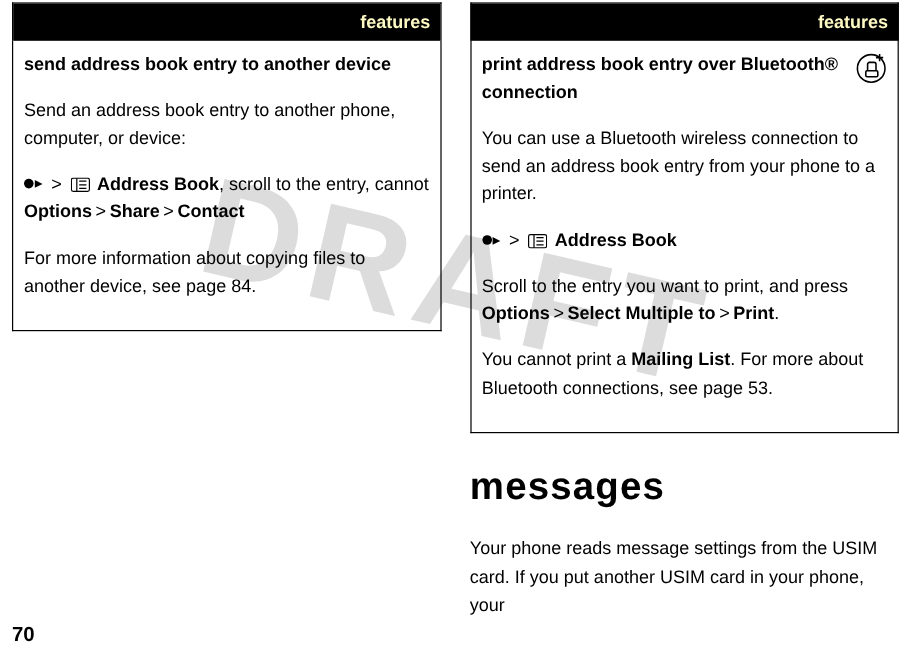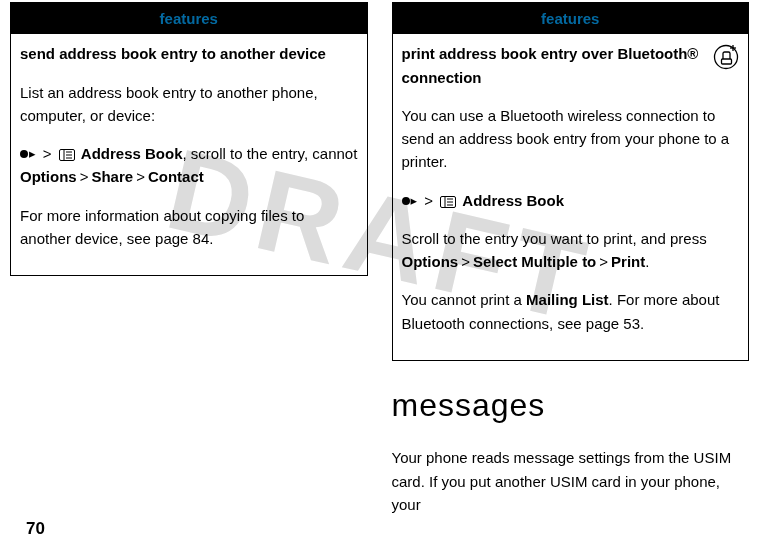--- a/index.html
+++ b/index.html
@@ -39,22 +39,22 @@
     font-size: 15px;
     line-height: 1.55;
   }
   table.feat {
     width: 100%;
     border-collapse: collapse;
     border: 1px solid #000;
   }
   table.feat th {
     background: #000;
-    color: #0369a1;
-    text-align: center;
+    color: #fef9c3;
+    text-align: right;
     font-weight: 700;
     font-size: 15px;
     padding: 4px 8px;
   }
   table.feat td {
     padding: 8px 9px 10px;
     vertical-align: top;
     font-size: 15px;
     line-height: 1.55;
     margin-left: 36px;
@@ -87,27 +87,27 @@
     margin-right: 2px;
   }
   .abicon svg { display: block; }
   .bticon {
     float: right;
     margin-left: 6px;
     margin-top: 2px;
   }
   h1.section {
     font-size: 32px;
-    font-weight: 400;
+    font-weight: 700;
     letter-spacing: 1px;
     margin: 20px 0 16px 0;
   }
   .footer {
     position: absolute;
-    left: 26px;
+    left: 10px;
     bottom: 8px;
     display: flex;
     align-items: baseline;
     z-index: 1;
   }
   .pagenum { font-weight: 700; font-size: 17px; }
   .footertext { font-size: 15px; }
 </style>
 </head>
 <body>
@@ -118,21 +118,21 @@
 
   <div class="col">
     <table class="feat">
       <tbody>
           <tr>
             <th>features</th>
           </tr>
       <tr>
             <td>
         <div class="row-title">send address book entry to another device</div>
-        <p>List an address book entry to another phone, computer, or device:</p>
+        <p>Send an address book entry to another phone, computer, or device:</p>
         <p>
           <span class="dot"></span><span class="hair">▸</span>
           <span class="gt">&gt;</span>
           <span class="abicon">
             <svg width="16" height="12" viewBox="0 0 16 12">
                     <rect x="0.5" y="0.5" width="15" height="11" rx="1.5" fill="none" stroke="#000"></rect>
                     <line x1="5" y1="0.5" x2="5" y2="11.5" stroke="#000"></line>
                     <line x1="7" y1="3" x2="13" y2="3" stroke="#000"></line>
                     <line x1="7" y1="6" x2="13" y2="6" stroke="#000"></line>
                     <line x1="7" y1="9" x2="13" y2="9" stroke="#000"></line>

